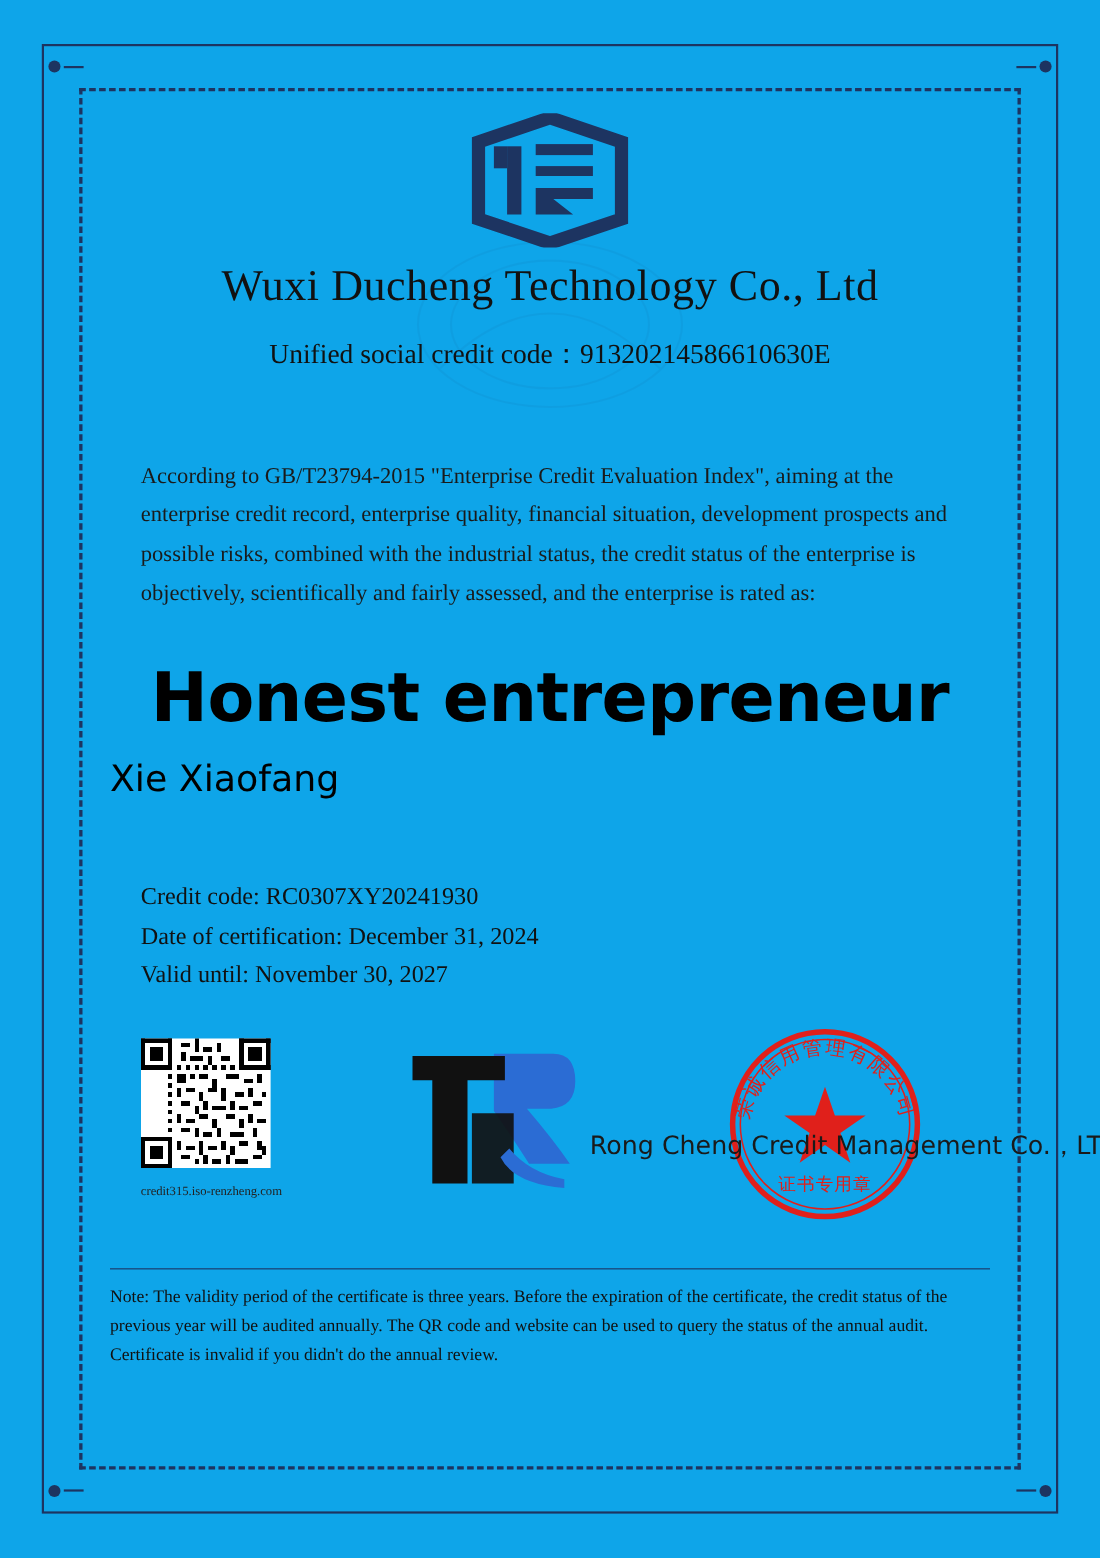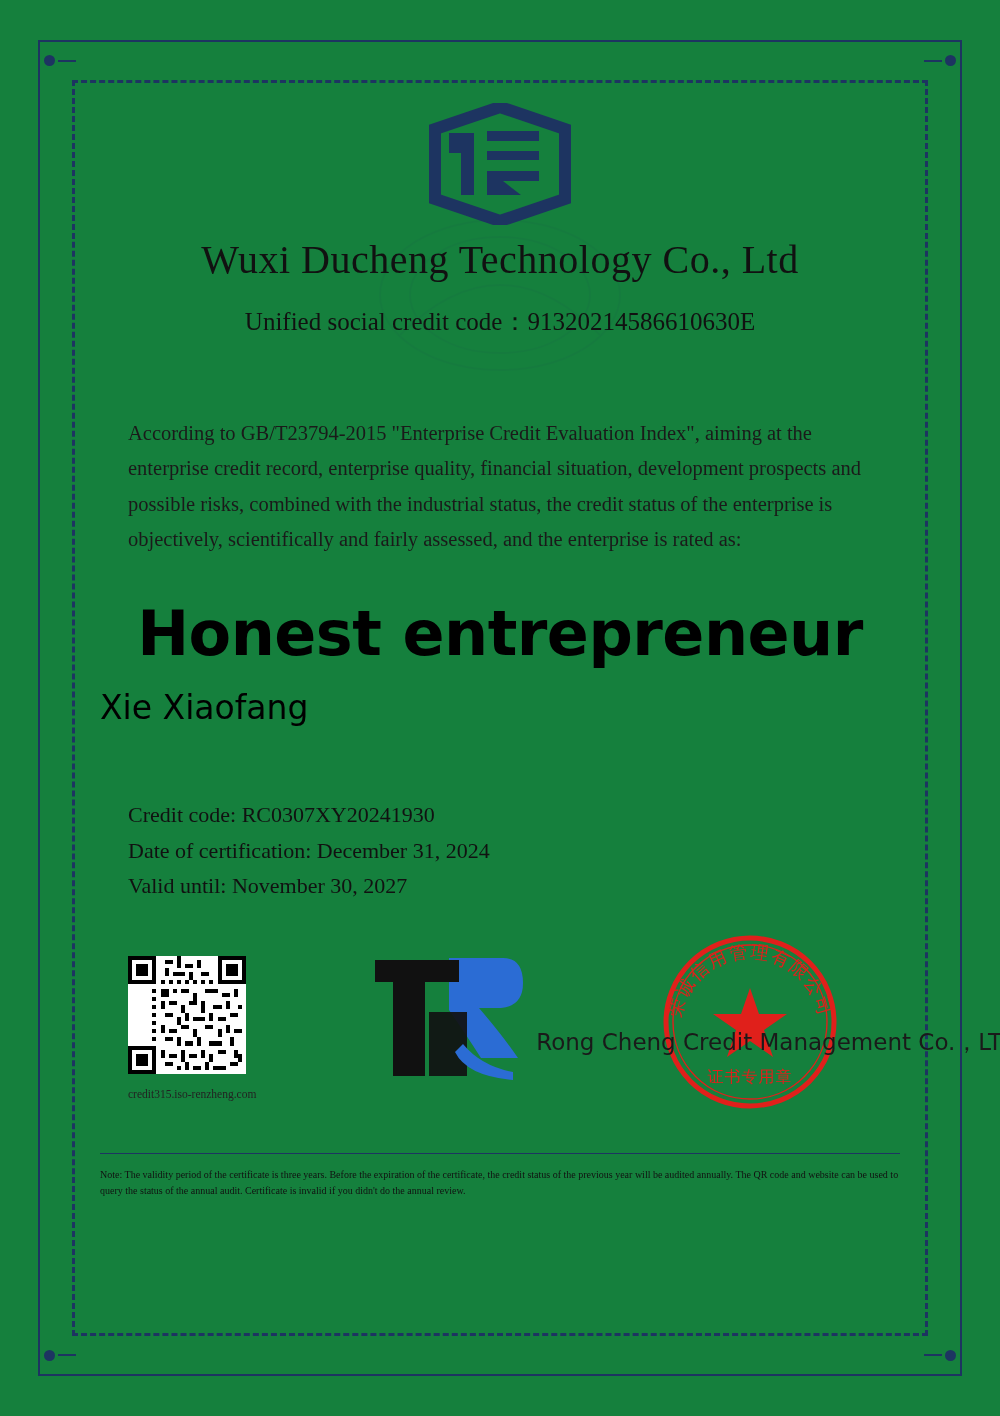--- a/index.html
+++ b/index.html
@@ -13,21 +13,21 @@
     font-family: "Liberation Serif", serif;
     color: #111111;
     position: relative;
     overflow: hidden;
   }
 
   
   .cert-page {
     position: absolute;
     inset: 0;
-    background: #15803d;
+    background: #0ea5e9;
   }
 
   .outer-border {
     position: absolute;
     left: 38px;
     top: 40px;
     right: 38px;
     bottom: 40px;
     border: 2px solid #1d3461;
     box-sizing: border-box;
@@ -140,21 +140,21 @@
     position: absolute;
     left: 28px;
     right: 0;
     top: 845px;
     height: 180px;
   }
 
   .qr-block {
     position: absolute;
     left: 0;
-    top: 16px;
+    top: 4px;
     width: 130px;
   }
   .qr {
     width: 118px;
     height: 118px;
     image-rendering: pixelated;
   }
   .qr-url {
     font-size: 11.5px;
     margin-top: 10px;
@@ -194,21 +194,21 @@
     left: 0;
     right: 0;
     top: 1058px;
     border-top: 1.5px solid #1d3461;
   }
   .note {
     position: absolute;
     left: 0;
     right: 0;
     top: 1072px;
-    font-size: 10px;
+    font-size: 16px;
     line-height: 1.62;
     color: #111;
   }
 
   
   .watermark {
     position: absolute;
     left: 50%;
     top: 100px;
     transform: translateX(-50%);

